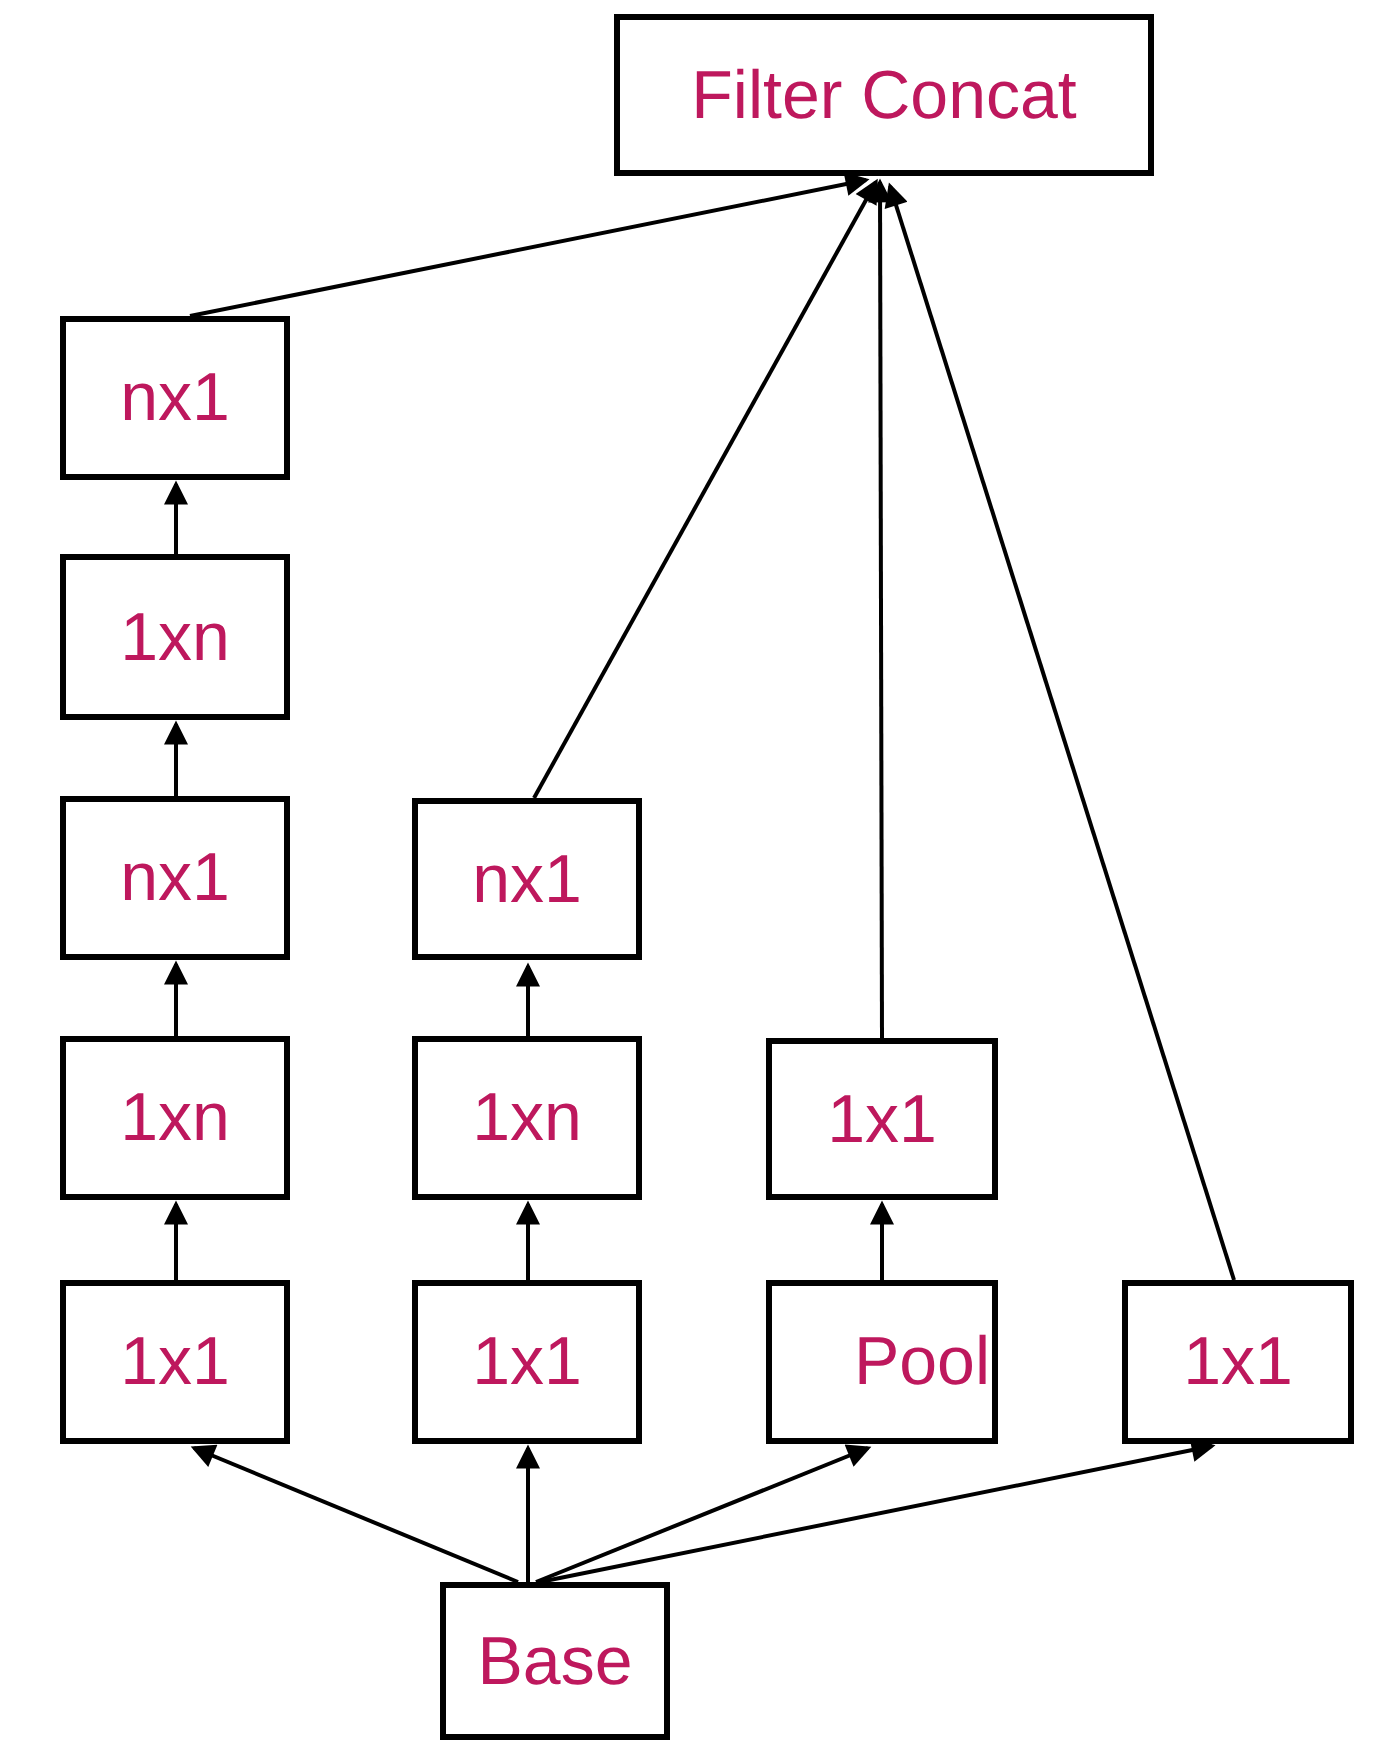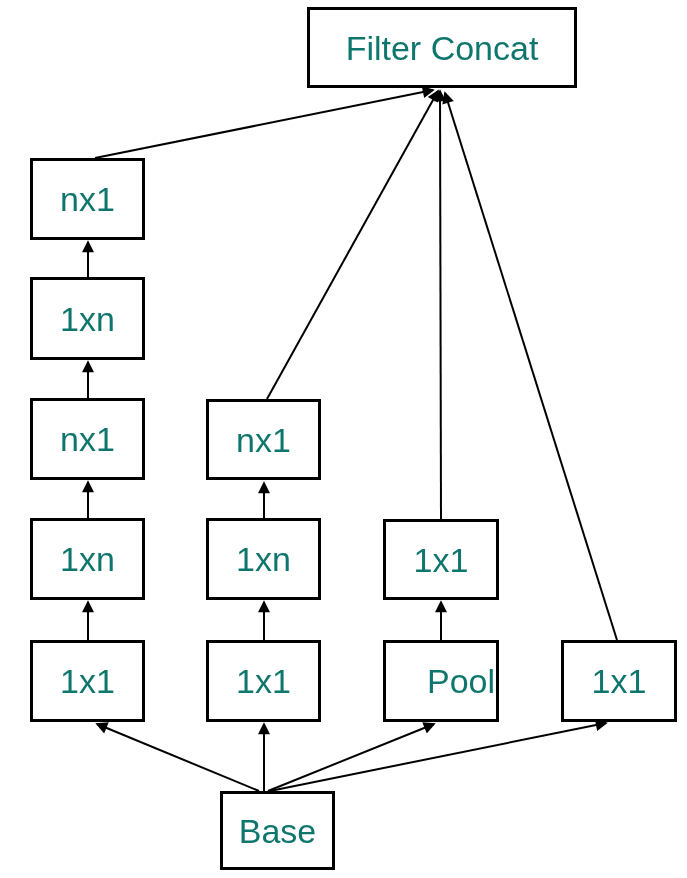--- a/index.html
+++ b/index.html
@@ -27,21 +27,21 @@
     position: absolute;
     box-sizing: border-box;
     background: #ffffff;
     border: 3.5px solid #000000;
     display: flex;
     align-items: center;
     justify-content: center;
     z-index: 2;
   }
   .node .label {
-    color: #0f766e;
+    color: #be185d;
     font-size: 34px;
     line-height: 1;
     white-space: nowrap;
     letter-spacing: 0px;
   }
 </style>
 </head>
 <body>
 
 <div id="stage">

